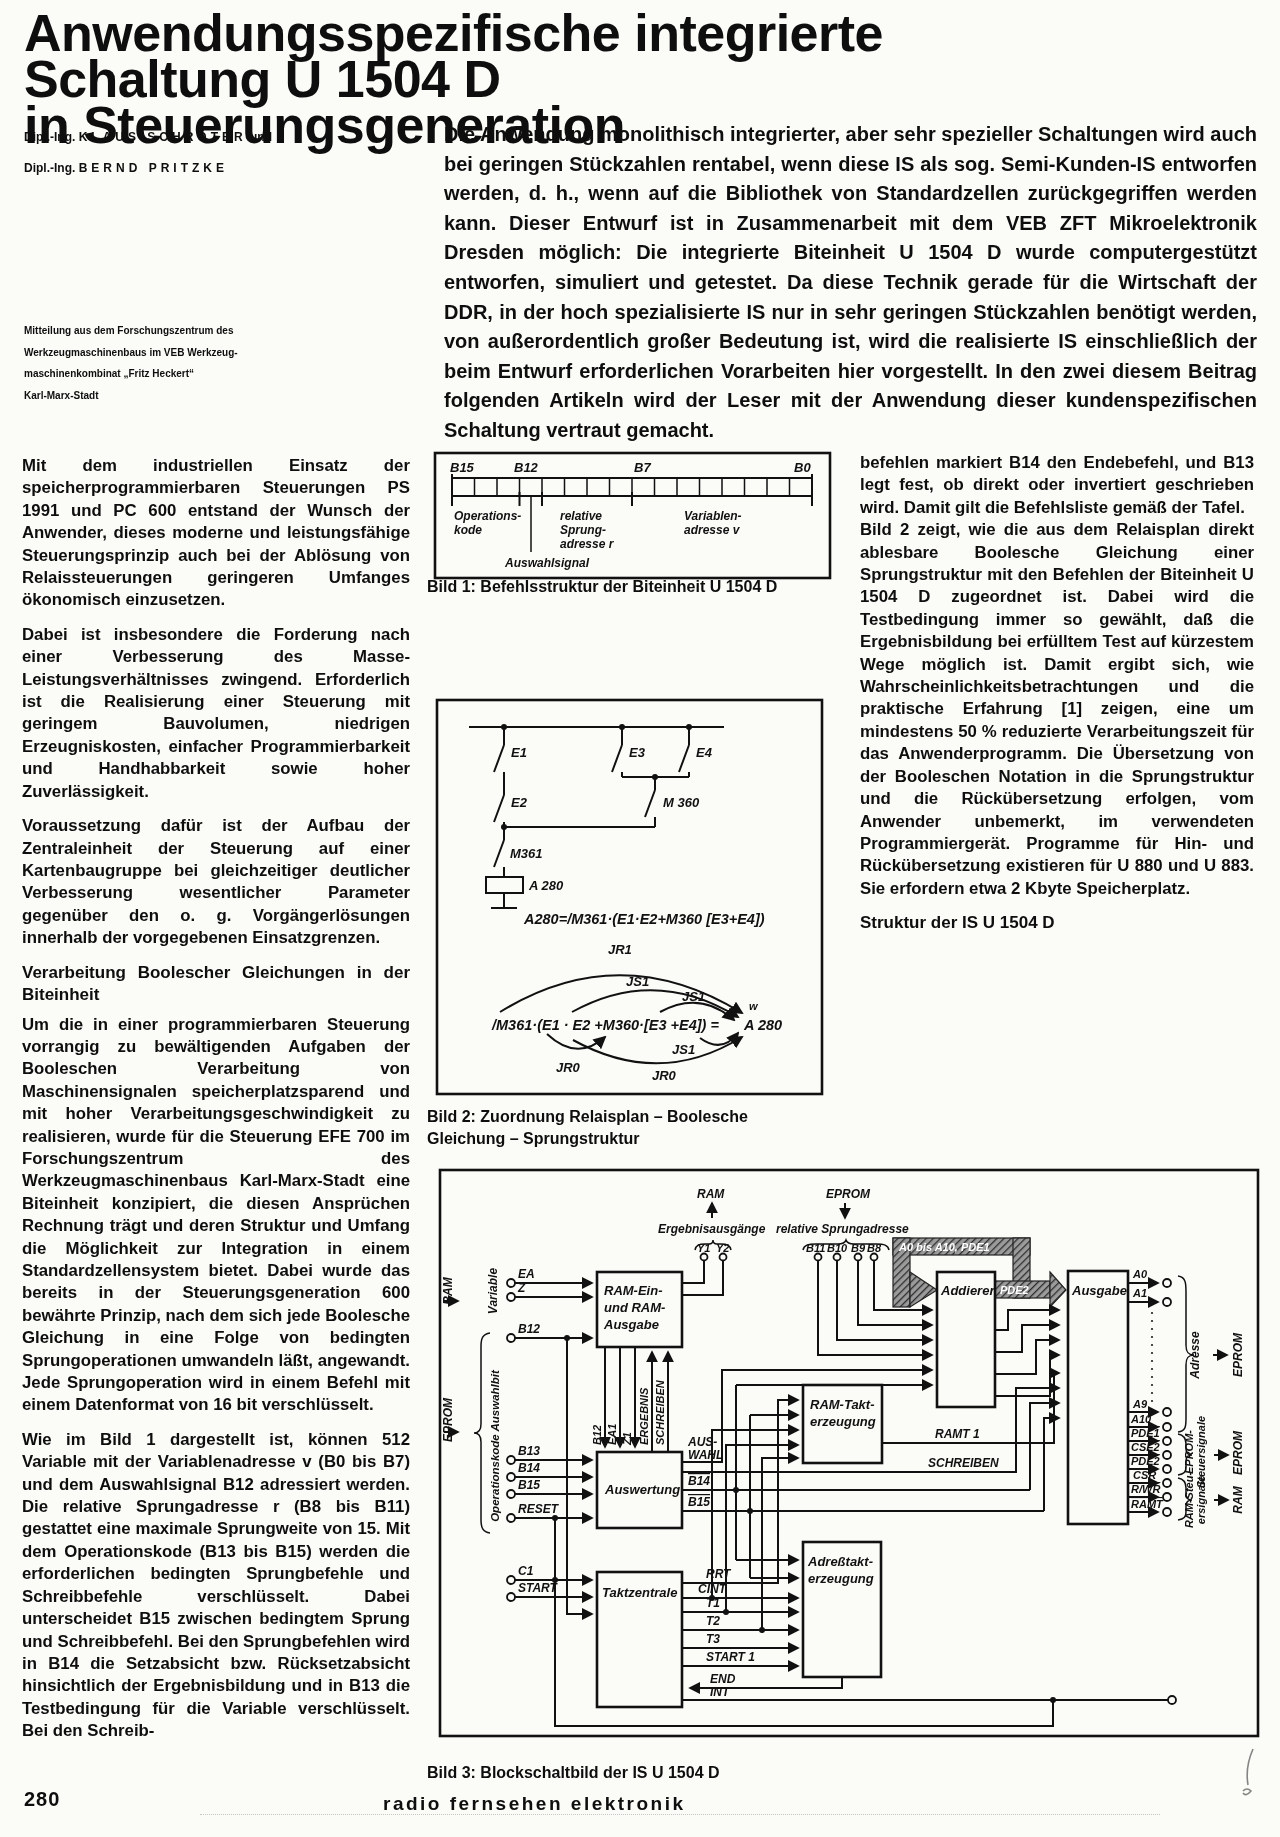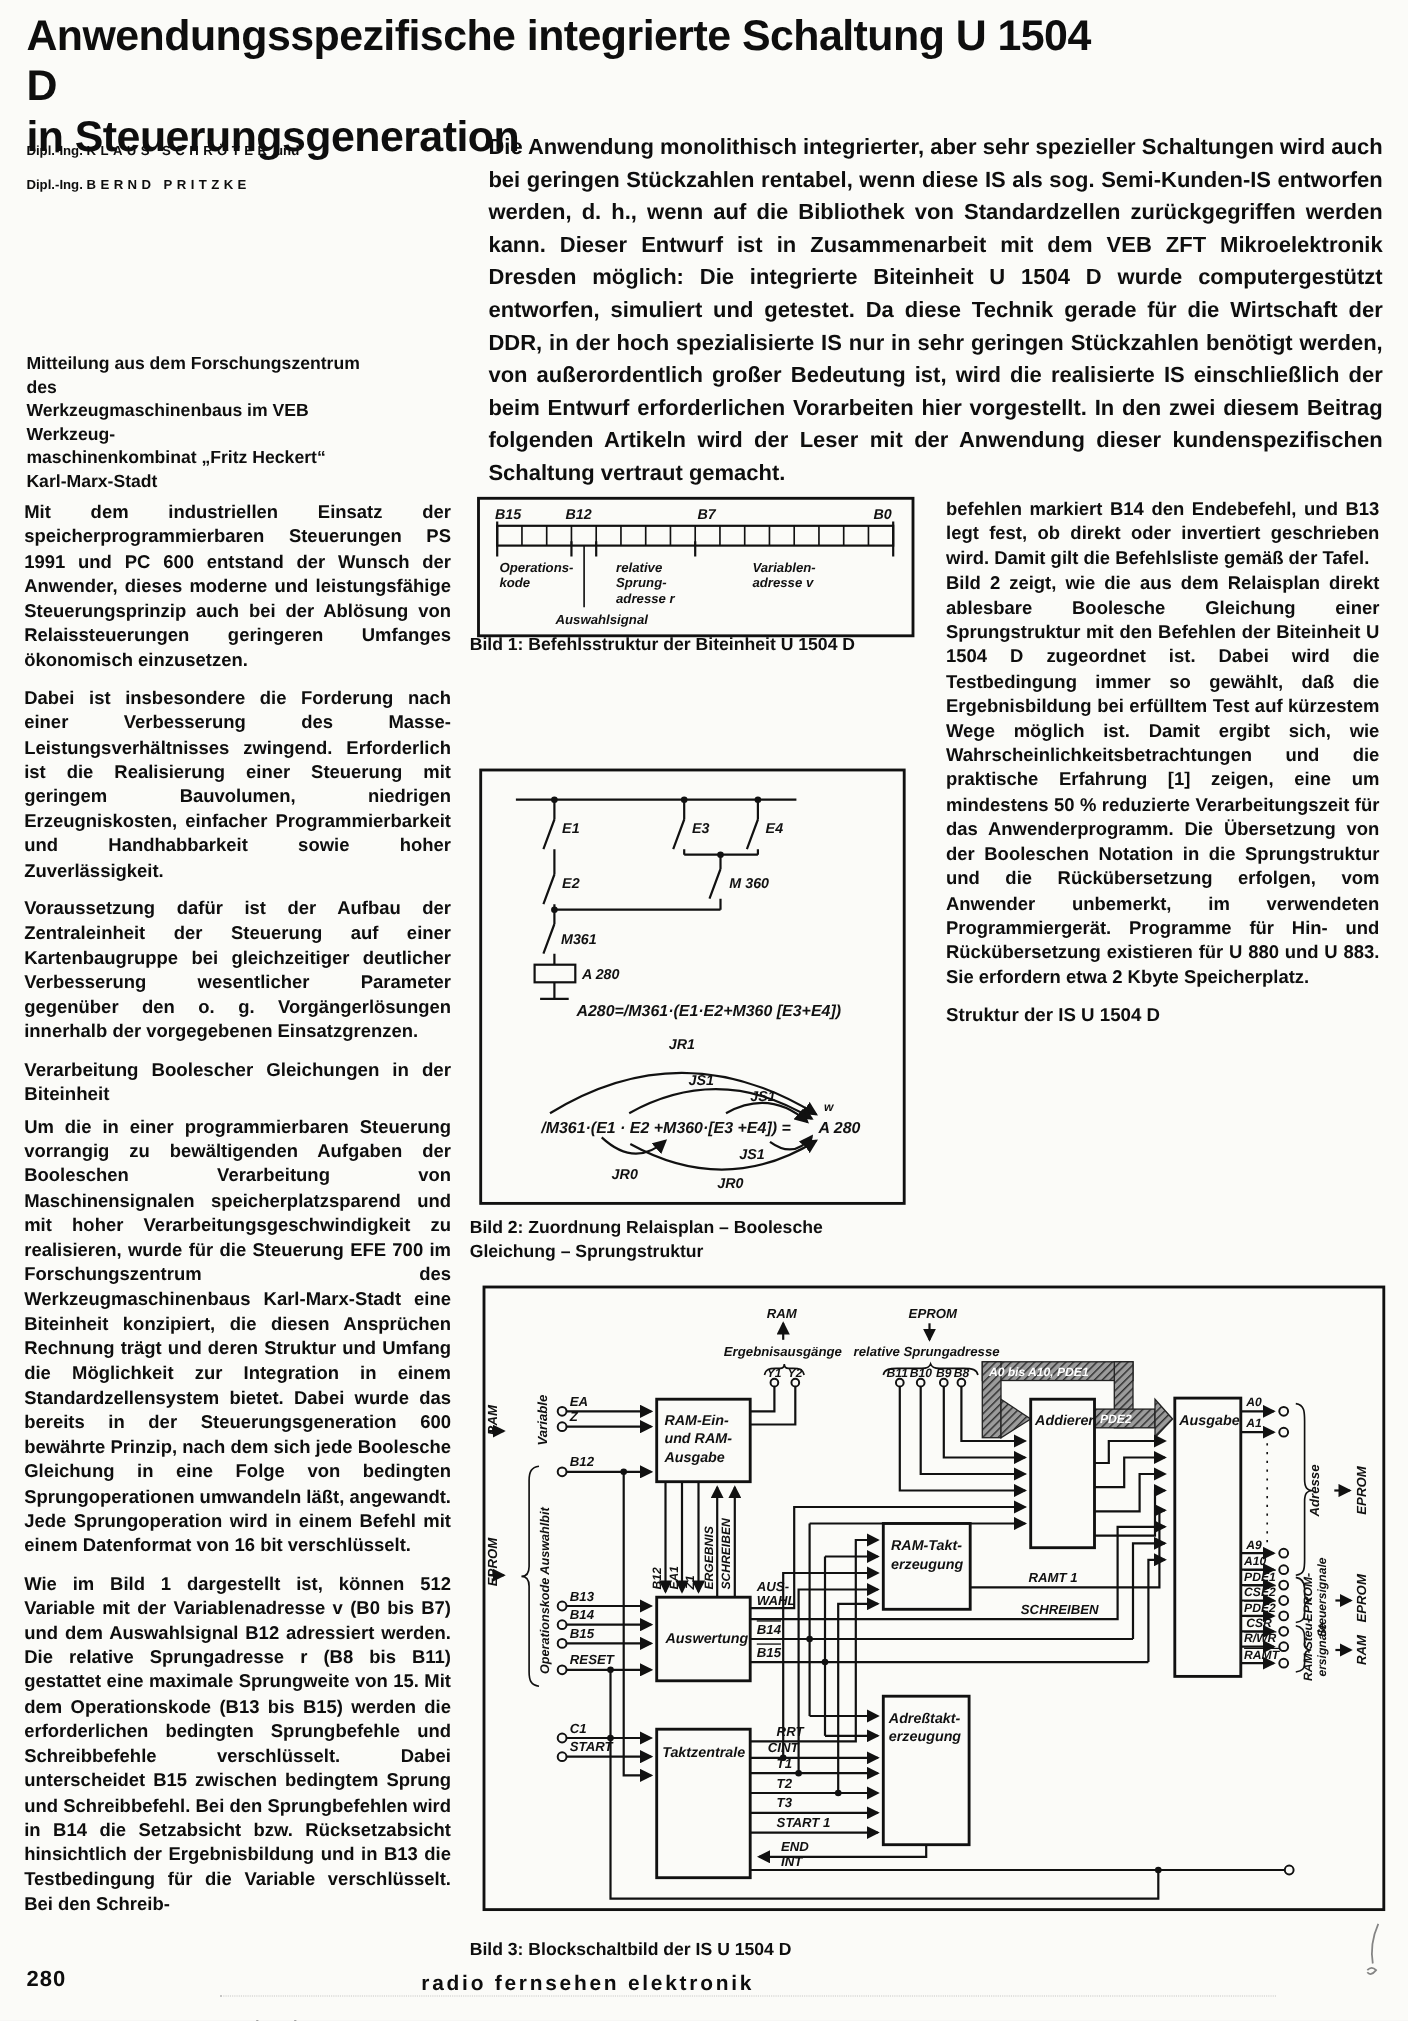--- a/index.html
+++ b/index.html
@@ -1,23 +1,23 @@
 <!DOCTYPE html>
 <html lang="de"><head>
 <meta charset="utf-8">
 <style>
   html,body{margin:0;padding:0;}
   body{background:#e8e8e8;}
   #page{position:relative;width:1280px;height:1837px;background:#fbfbf8;color:#0e0e0e;
         font-family:"Liberation Sans",sans-serif;overflow:hidden;margin:0 auto;}
   .abs{position:absolute;}
-  #title{left:24px;top:10px;width:980px;font-size:39px;font-weight:700;line-height:46px;letter-spacing:-0.5px;}
+  #title{left:24px;top:10px;width:980px;font-size:52px;font-weight:700;line-height:46px;letter-spacing:-0.5px;}
   #authors{left:24px;top:122px;width:420px;font-size:12px;font-weight:700;line-height:31px;}
   #authors .nm{letter-spacing:4px;}
-  #affiliation{left:24px;top:320px;width:330px;font-size:16px;font-weight:700;line-height:21.5px;}
+  #affiliation{left:24px;top:320px;width:330px;font-size:10px;font-weight:700;line-height:21.5px;}
   #abstract{left:444px;top:120px;width:813px;font-size:20px;font-weight:700;line-height:29.6px;text-align:justify;}
   .bodycol{font-size:16.8px;font-weight:700;line-height:22.4px;text-align:justify;}
   .bodycol p{margin:0 0 12px 0;}
   .bodycol h3{font-size:17px;line-height:22px;margin:6px 0 8px 0;}
   #leftcol{left:22px;top:455px;width:388px;}
   #rightcol{left:860px;top:452px;width:394px;}
   .figcap{font-size:16px;font-weight:700;line-height:22px;}
   #cap1{left:427px;top:576px;width:402px;}
   #cap2{left:427px;top:1106px;width:400px;}
   #cap3{left:427px;top:1762px;width:500px;}

